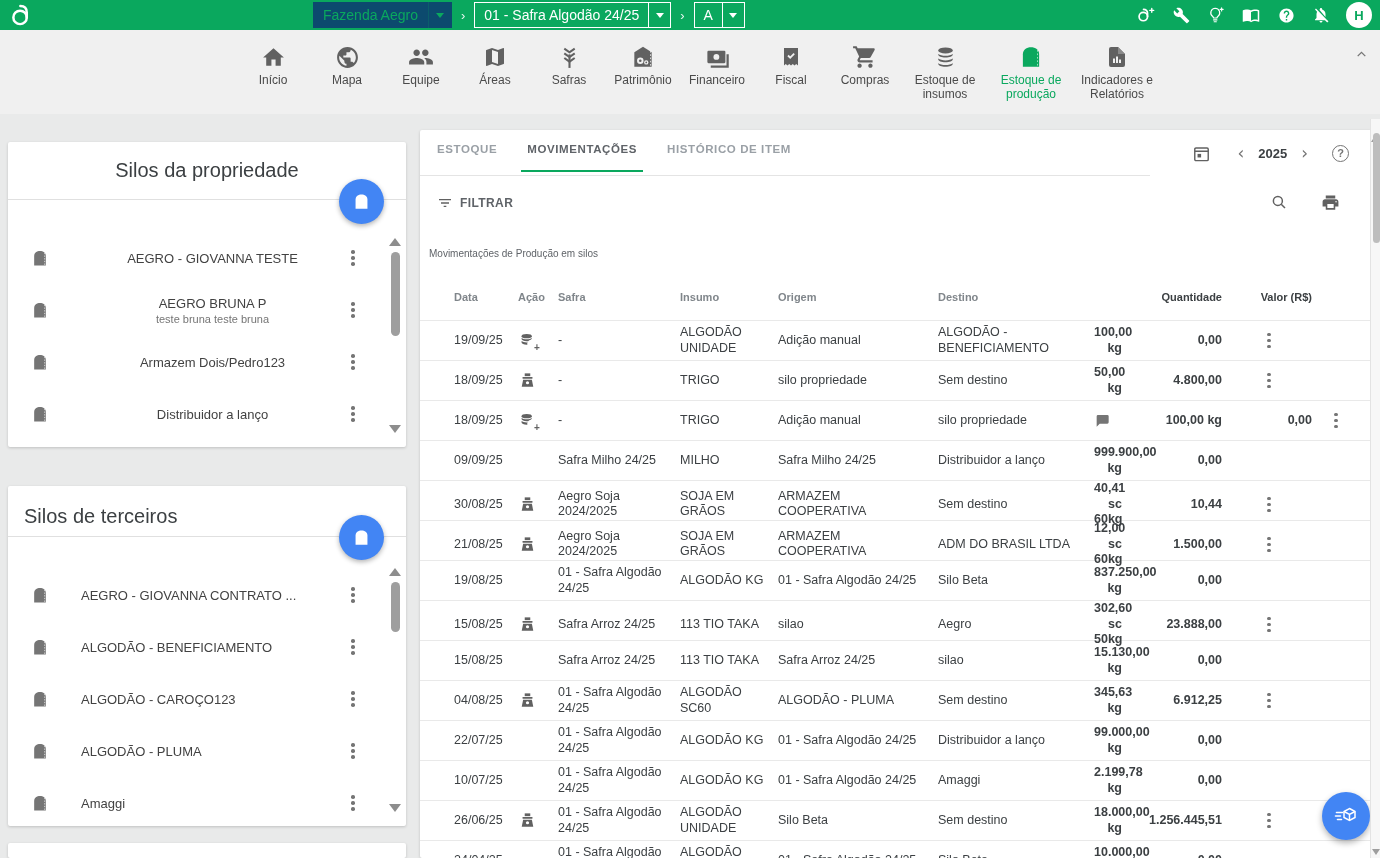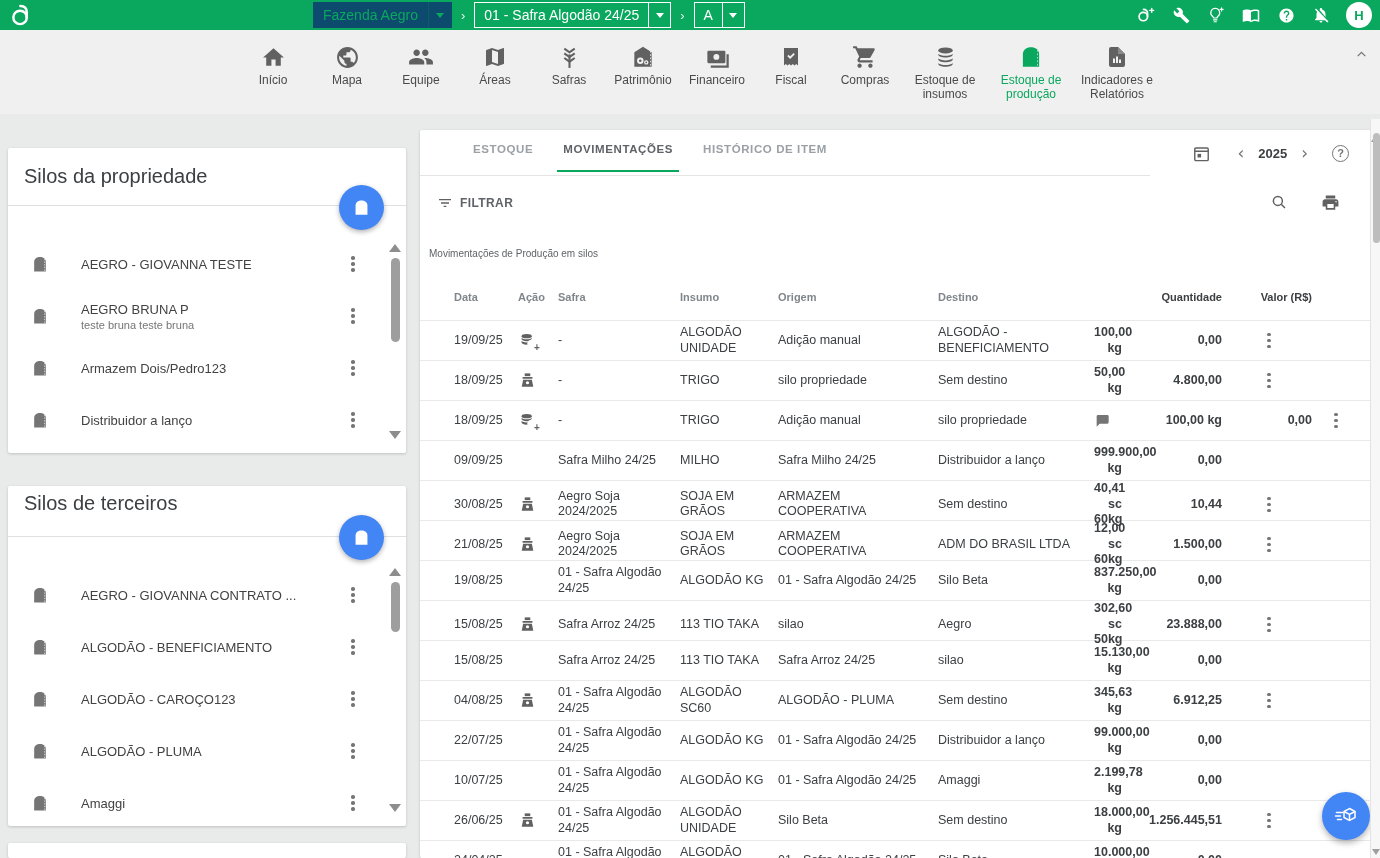--- a/index.html
+++ b/index.html
@@ -30,21 +30,21 @@
   .modnav-inner { position:absolute; left:236px; top:12px; display:flex; align-items:flex-start; }
   .nav-item { width:74px; display:flex; flex-direction:column; align-items:center; cursor:pointer; }
   .nav-item.wide { width:86px; }
   .nav-item .nicon { height:30px; display:flex; align-items:center; justify-content:center; }
   .nav-item .nlabel { margin-top:2px; font-size:12px; color:#4a4a4a; text-align:center; line-height:1.15; }
   .nav-item.active .nlabel { color:#0aa85e; }
   .nav-collapse { position:absolute; right:12px; top:18px; }
 
   
   .card { position:absolute; background:#fff; border-radius:2px; box-shadow:0 1px 3px rgba(0,0,0,.18); }
-  #sb1 { left:8px; top:148px; width:398px; height:305px; overflow:hidden; }
+  #sb1 { left:8px; top:142px; width:398px; height:305px; overflow:hidden;text-align:center; }
   #sb2 { left:8px; top:486px; width:398px; height:340px; overflow:hidden; }
   #sb3 { left:8px; top:843px; width:398px; height:15px; }
   .sb-title { font-size:20px; color:#3c4043; padding:17px 16px 0 16px; height:57px; }
   .sb-div { border-bottom:1px solid #e0e0e0; }
   .sb-fab { position:absolute; right:22px; width:45px; height:45px; border-radius:50%; background:#4285f4;
     box-shadow:0 2px 5px rgba(0,0,0,.3); display:flex; align-items:center; justify-content:center; z-index:5; }
   #sb1 .sb-fab { top:168px - 130px; }
   .silo-list { padding-top:32px; }
   .silo-item { height:52px; display:flex; align-items:center; padding:0 44px 0 22px; }
   .silo-ic { width:20px; display:flex; }
@@ -53,21 +53,21 @@
   .silo-sub { font-size:11px; color:#757575; margin-top:2px; }
   .kebab { width:18px; display:flex; flex-direction:column; align-items:center; gap:2.5px; cursor:pointer; }
   .kebab i { width:3.5px; height:3.5px; border-radius:50%; background:#757575; }
   .mini-scroll { position:absolute; right:4px; width:14px; display:flex; flex-direction:column; align-items:center; }
   .tri-up { width:0; height:0; border-left:6px solid transparent; border-right:6px solid transparent; border-bottom:8px solid #8d8d8d; }
   .tri-down { width:0; height:0; border-left:6px solid transparent; border-right:6px solid transparent; border-top:8px solid #8d8d8d; }
   .mini-thumb { width:9px; background:#9e9e9e; border-radius:5px; margin-top:6px; }
 
   
   #main { left:420px; top:130px; width:952px; height:728px; overflow:hidden; }
-  .tabs { position:absolute; top:0; left:0; height:38px; display:flex; align-items:center; padding-left:53px; gap:30px; }
+  .tabs { position:absolute; top:0; left:0; height:38px; display:flex; align-items:center; padding-left:17px; gap:30px; }
   .tab { font-size:11.5px; font-weight:bold; letter-spacing:.6px; color:#9aa0a6; position:relative; height:46px;
     display:flex; align-items:center; cursor:pointer; }
   .tab.active { color:#5f6368; }
   .tab.active::after { content:""; position:absolute; left:-6px; right:-6px; bottom:0; height:2.5px; background:#0aa85e; }
   .tabs-divider { position:absolute; top:45px; left:0; width:730px; height:1px; background:#e4e4e4; }
   .period { position:absolute; right:23px; top:0; height:46px; display:flex; align-items:center; }
   .year { font-size:13px; font-weight:bold; color:#3c4043; margin:0 14px; }
   .chev { font-size:17px; color:#757575; line-height:1; cursor:pointer; font-family:"DejaVu Sans", sans-serif; }
   .help-circ { width:17px; height:17px; border-radius:50%; border:1.6px solid #757575; color:#757575;
     font-size:11px; font-weight:bold; display:flex; align-items:center; justify-content:center; margin-left:24px; }
@@ -406,21 +406,21 @@
 
   </div>
   <div class="mini-scroll" style="top:96px; bottom:14px;">
     <span class="tri-up"></span>
     <span class="mini-thumb" style="height:84px;"></span>
     <span class="tri-down" style="position:absolute; bottom:0;"></span>
   </div>
 </div>
 
 <div class="card" id="sb2">
-  <div class="sb-title" style="padding-top:6px; height:50px;">Silos de terceiros</div>
+  <div class="sb-title" style="padding-top:19px; height:50px;">Silos de terceiros</div>
   <div class="sb-div"></div>
   <div class="sb-fab" style="top:29px;">
     <svg width="19" height="19" viewBox="0 0 24 24" fill="#fff">
         <path d="M4.5 21V9.5C4.5 5 8 3 12 3s7.5 2 7.5 6.5V21h-15z"></path>
       </svg>
   </div>
   <div class="silo-list">
 
       <div class="silo-item">
         <span class="silo-ic">

